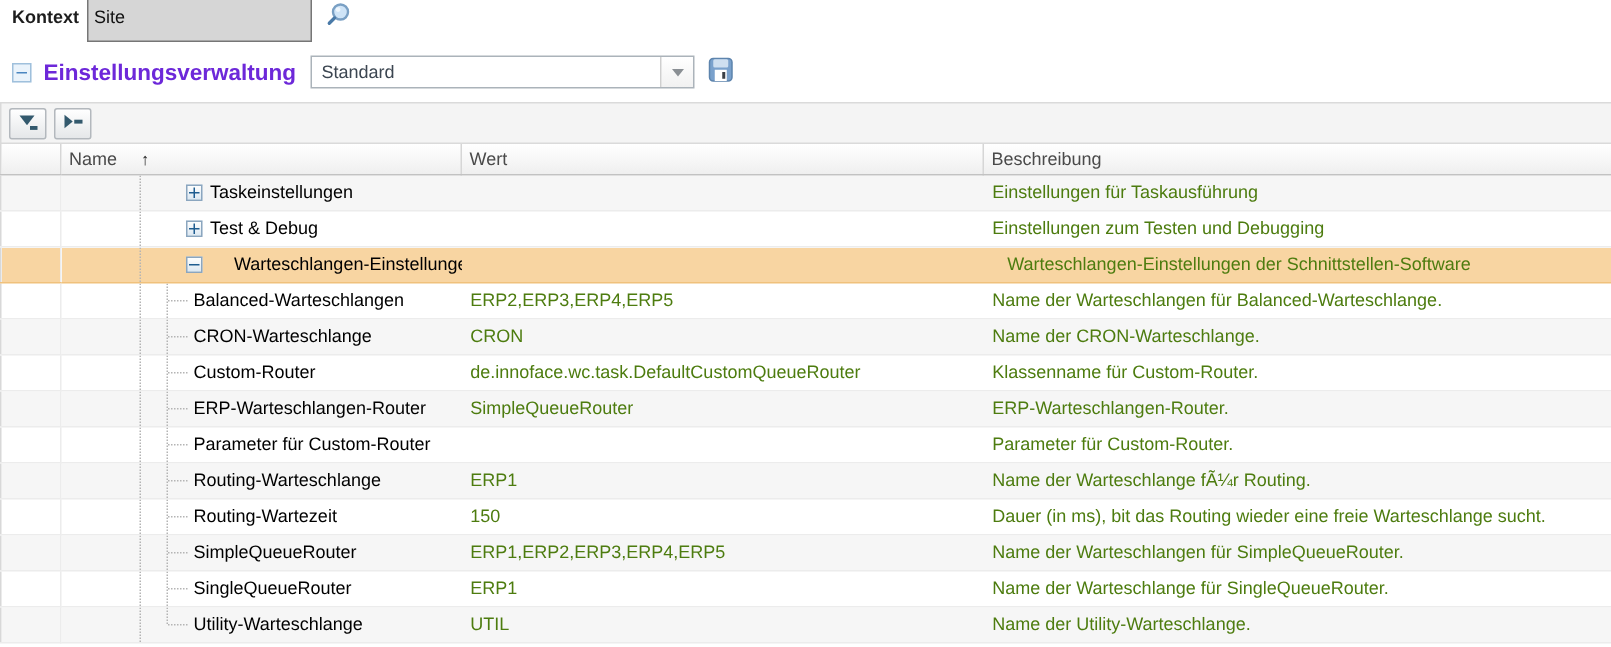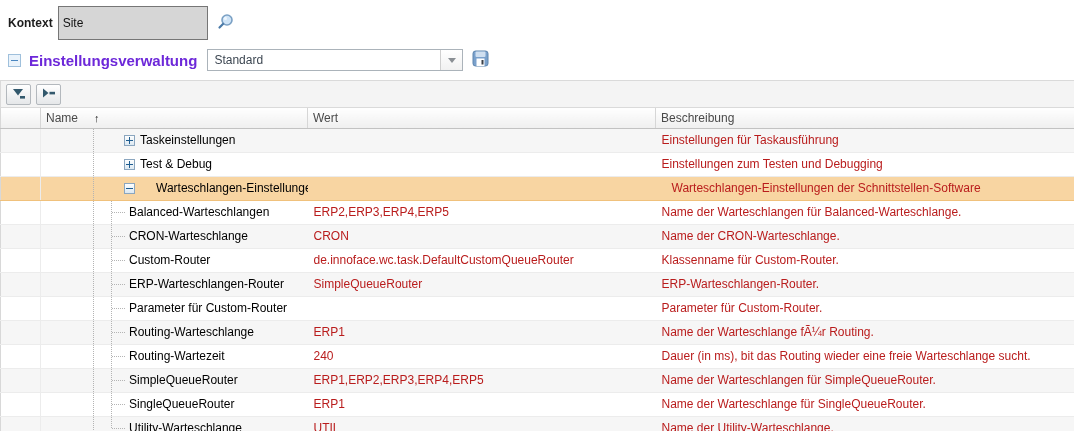--- a/index.html
+++ b/index.html
@@ -4,21 +4,21 @@
 <style>
   * { box-sizing: border-box; }
   html,body { margin:0; padding:0; }
   body {
     width:1074px; height:431px; overflow:hidden;
     background:#ffffff; color:#3a3a3a;
     font-family:"Liberation Sans", sans-serif; font-size:12px;
   }
 
   
-  .top-row { display:flex; align-items:center; margin:12px 0 0 8px; height:22px; }
+  .top-row { display:flex; align-items:center; margin:0 0 0 8px; height:22px; }
   .ctx-label { font-weight:bold; color:#1d1d1d; margin-right:5px; }
   .ctx-input {
     width:150px; height:34px; background:#d6d6d6; border:1px solid #767676;
     font-family:"Liberation Sans",sans-serif; font-size:12px; color:#111;
     padding:1px 4px;
   }
   .icon-btn { background:none; border:none; padding:0; margin:0; cursor:pointer; display:inline-flex; align-items:center; }
   .search-btn { margin-left:8px; }
 
   
@@ -69,21 +69,21 @@
   .grid th.h-first { padding:0; }
   .sort-arrow { margin-left:16px; color:#222; font-size:11px; }
   .grid td {
     height:24px; border-bottom:1px solid #ececec; padding:0; vertical-align:middle;
     white-space:nowrap; overflow:hidden; background:#fff;
   }
   tr.odd td { background:#f6f6f6; }
   tr.sel td { background:#f8d5a2; border-top:1px solid #f0c17c; border-bottom:1px solid #f0c17c;padding-left:16px; }
   td.c0 { border-right:1px solid #ececec; }
   td.c-name { position:relative; color:#000000; }
-  td.c-wert, td.c-desc { padding-left:6px; color:#b91c1c; }
+  td.c-wert, td.c-desc { padding-left:6px; color:#4d7c0f; }
 
   
   .tg1 { position:absolute; top:0; bottom:0; left:52px; width:0; border-left:1px dotted #b4b4b4; }
   .tg2 { position:absolute; top:0; bottom:0; left:70px; width:0; border-left:1px dotted #b4b4b4; }
   tr.last .tg2 { bottom:12px; }
   .tdash { position:absolute; top:11px; left:71px; width:13px; height:0; border-top:1px dotted #b4b4b4; }
 
   
   .tree-box {
     position:absolute; left:83px; top:6px; width:11px; height:11px;
@@ -267,21 +267,21 @@
       <td class="c-desc">Name der Warteschlange fÃ¼r Routing.</td>
     </tr>
     <tr>
       <td class="c0"></td>
       <td class="c-name">
         <span class="tg1"></span>
         <span class="tg2"></span>
         <span class="tdash"></span>
         <span class="nm-child">Routing-Wartezeit</span>
       </td>
-      <td class="c-wert">240</td>
+      <td class="c-wert">150</td>
       <td class="c-desc">Dauer (in ms), bit das Routing wieder eine freie Warteschlange sucht.</td>
     </tr>
     <tr class="odd">
       <td class="c0"></td>
       <td class="c-name">
         <span class="tg1"></span>
         <span class="tg2"></span>
         <span class="tdash"></span>
         <span class="nm-child">SimpleQueueRouter</span>
       </td>

